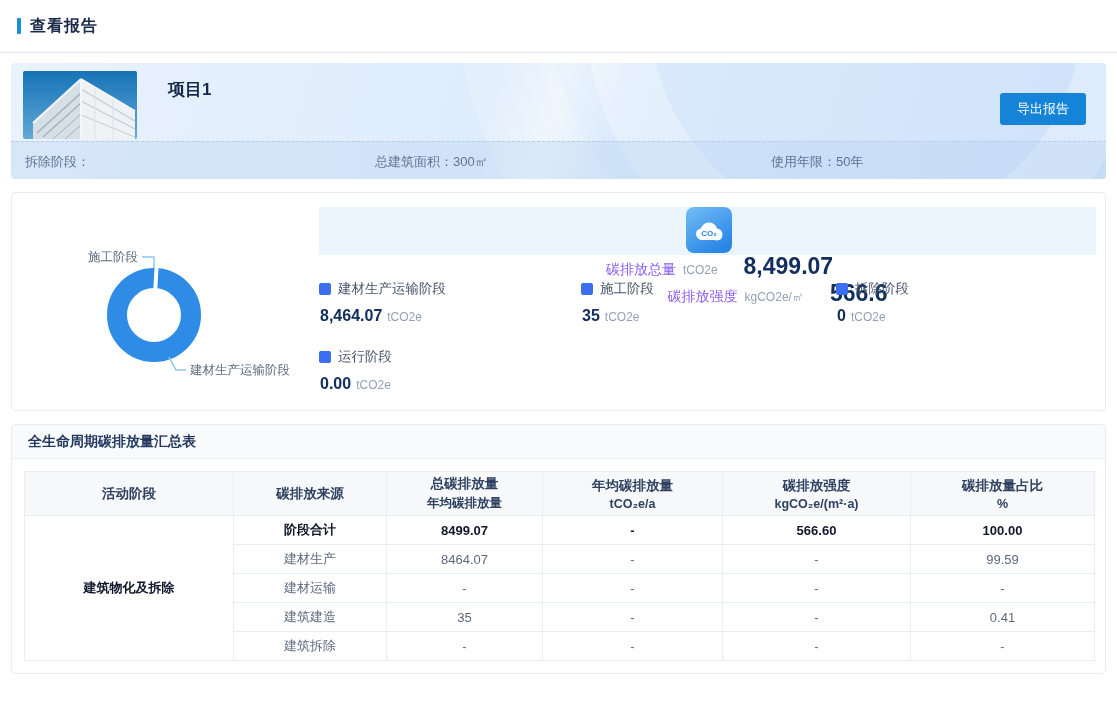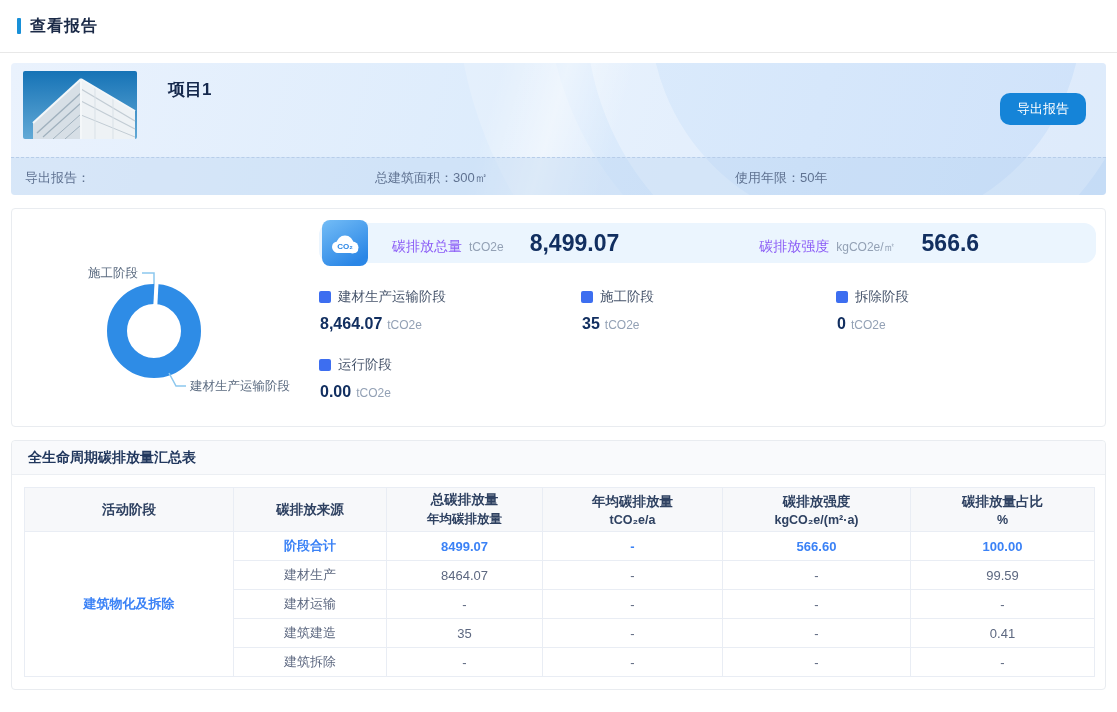--- a/index.html
+++ b/index.html
@@ -7,50 +7,50 @@
     font-family:"Liberation Sans","DejaVu Sans",sans-serif; }
   
   .topbar { height:53px; background:#fff; border-bottom:1px solid #e8e8e8;
     display:flex; align-items:center; padding-left:17px; }
   .topbar .accent { width:4px; height:16px; background:#1890d8; margin-right:9px; border-radius:1px; }
   .topbar .title { font-size:16px; font-weight:bold; color:#1b2a47; letter-spacing:1px; }
   
   .page { padding:10px 11px 0 11px; }
   .card { border:1px solid #e9ecf0; border-radius:4px; background:#fff; }
   
-  .banner { position:relative; height:132px; border-radius:4px; overflow:hidden;
+  .banner { position:relative; height:116px; border-radius:4px; overflow:hidden;
     background:linear-gradient(105deg,#eaf2fd 0%,#ddecfc 45%,#cfe2fa 100%); }
   .banner .arc1 { position:absolute; width:560px; height:560px; border-radius:50%;
     border:64px solid rgba(255,255,255,0.30); top:-330px; right:-40px; }
   .banner .arc2 { position:absolute; width:840px; height:840px; border-radius:50%;
     border:90px solid rgba(255,255,255,0.18); top:-500px; right:-190px; }
   .banner .band { position:absolute; left:470px; top:-60px; width:130px; height:280px;
     background:linear-gradient(to right,rgba(255,255,255,0),rgba(255,255,255,0.45),rgba(255,255,255,0));
     transform:rotate(16deg); }
   .thumb { position:absolute; left:12px; top:8px; width:114px; height:68px;
     border-radius:2px; overflow:hidden; }
   .proj-name { position:absolute; left:157px; top:15px; font-size:17px; font-weight:bold; color:#16294d; }
   .export-btn { position:absolute; right:20px; top:30px; background:#1584d8; color:#fff;
-    font-size:13px; padding:7px 17px; border:none; border-radius:10px; cursor:pointer;
+    font-size:13px; padding:7px 17px; border:none; border-radius:3px; cursor:pointer;
     font-family:Liberation Serif, serif; }
   .banner-info { position:absolute; left:0; right:0; bottom:0; height:38px;
     background:rgba(176,205,240,0.30); border-top:1px dashed #b7cde9; }
   .banner-info .field { position:absolute; top:11px; font-size:13px; color:#5f7291; }
-  .f0 { left:14px; } .f1 { left:364px; } .f2 { left:724px; }
+  .f0 { left:14px; } .f1 { left:364px; } .f2 { left:760px; }
   
   .section { margin-top:13px; }
   .sec-head { height:34px; line-height:33px; padding:0 16px; background:#f9fafc;
     border-bottom:1px solid #eceff3; font-size:14px; font-weight:bold; color:#22385e;
     border-radius:4px 4px 0 0; }
   
   .life-body { display:flex; padding:14px 9px 0 12px; height:217px; }
   .chart-block { width:295px; flex:none; }
   .chart-block svg { display:block; }
   .right-block { flex:1; min-width:0; }
-  .statbar { display:flex; align-items:center; height:40px; background:#ebf5fe; border-radius:12px; }
+  .statbar { display:flex; align-items:center; height:48px; background:#ebf5fe; border-radius:0;flex-direction:column; }
   .co2icon { width:46px; height:46px; margin-left:3px; flex:none; }
   .stat-group { display:flex; align-items:baseline; margin-left:24px; white-space:nowrap; }
   .stat-label { font-size:14px; color:#8b5cf6; }
   .stat-unit { font-size:12px; color:#93a1b5; margin-left:7px; }
   .stat-value { font-size:23px; font-weight:bold; color:#122f60; margin-left:26px; }
   .stat-group.second { margin-left:140px; }
   .legend-grid { display:grid; grid-template-columns:262px 255px 1fr; margin-top:25px;
     row-gap:23px; }
   .legend-item .l-row { display:flex; align-items:center; }
   .legend-marker { width:12px; height:12px; background:#3d6ef0; border-radius:2px; margin-right:7px; flex:none; }
@@ -62,21 +62,21 @@
   .table-wrap { padding:12px 12px 12px 12px; }
   table.summary { width:1070px; border-collapse:collapse; table-layout:fixed; }
   table.summary th, table.summary td { border:1px solid #e9edf4; text-align:center;
     font-size:13px; color:#5d6880; }
   table.summary thead th { background:#f7f8fa; height:44px; color:#2e4161;
     font-weight:bold; font-size:13.5px; vertical-align:middle; }
   .th-unit { font-weight:bold; font-size:12.5px; margin-top:2px; }
   .th-unit:empty { display:none; }
   table.summary tbody td { height:29px; }
   .group-cell { font-weight:bold; color:#2e4161; font-size:13.5px; }
-  tr.row-total td { font-weight:bold; color:#3b82f6; }
+  tr.row-total td { font-weight:bold; color:#0f172a; }
 </style>
 </head>
 <body>
 
 <div class="topbar">
   <div class="accent"></div>
   <div class="title">查看报告</div>
 </div>
 
 <div class="page">
@@ -109,21 +109,21 @@
         <line x1="58" y1="8" x2="58" y2="68" stroke="#f4f7f9" stroke-width="2"></line>
         <line x1="10" y1="52" x2="58" y2="8" stroke="#f4f7f9" stroke-width="2"></line>
         <line x1="58" y1="8" x2="112" y2="40" stroke="#f4f7f9" stroke-width="2"></line>
       </svg>
     </div>
 
     <div class="proj-name">项目1</div>
     <button class="export-btn">导出报告</button>
 
     <div class="banner-info">
-      <div class="field f0"><span>导出报告：</span><span></span></div>
+      <div class="field f0"><span>拆除阶段：</span><span></span></div>
       <div class="field f1"><span>总建筑面积：</span><span>300㎡</span></div>
       <div class="field f2"><span>使用年限：</span><span>50年</span></div>
     </div>
   </div>
 
   <div class="card section">
     <div class="life-body">
 
       <div class="chart-block">
         <svg width="295" height="200" viewBox="0 0 295 200">

